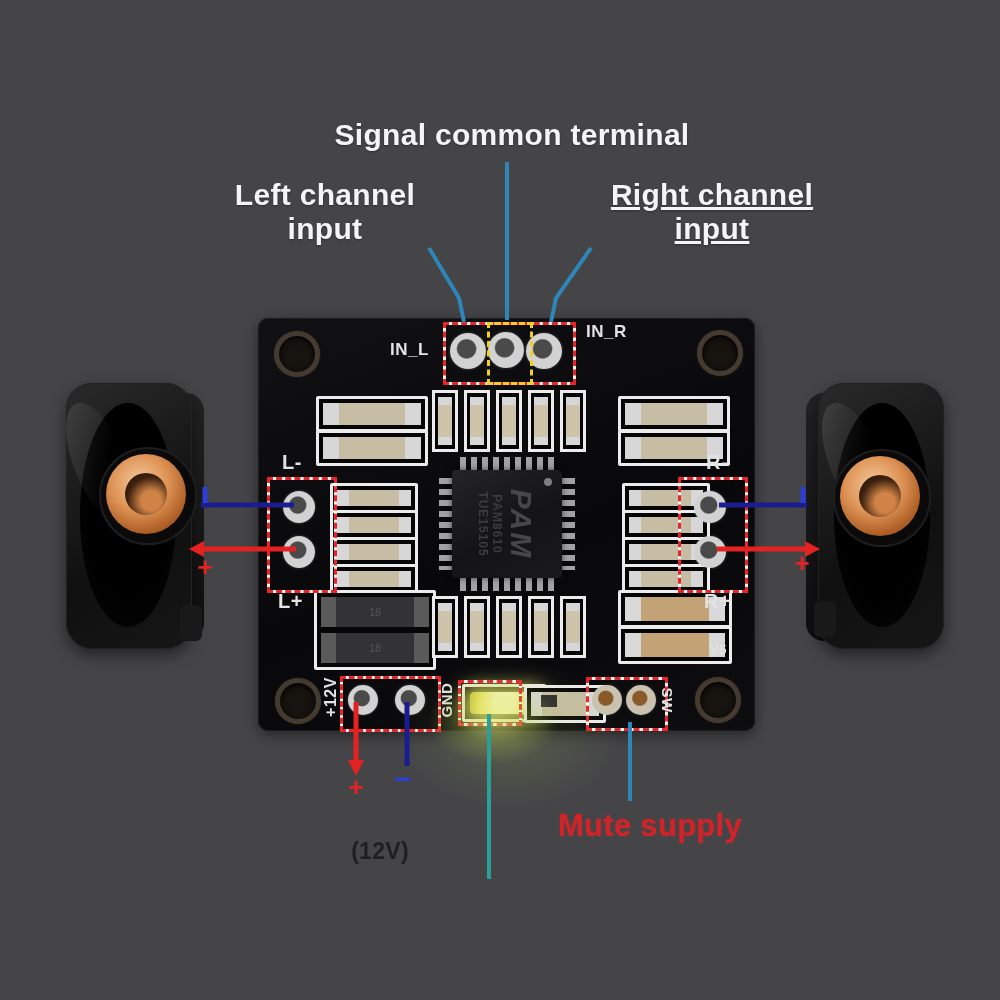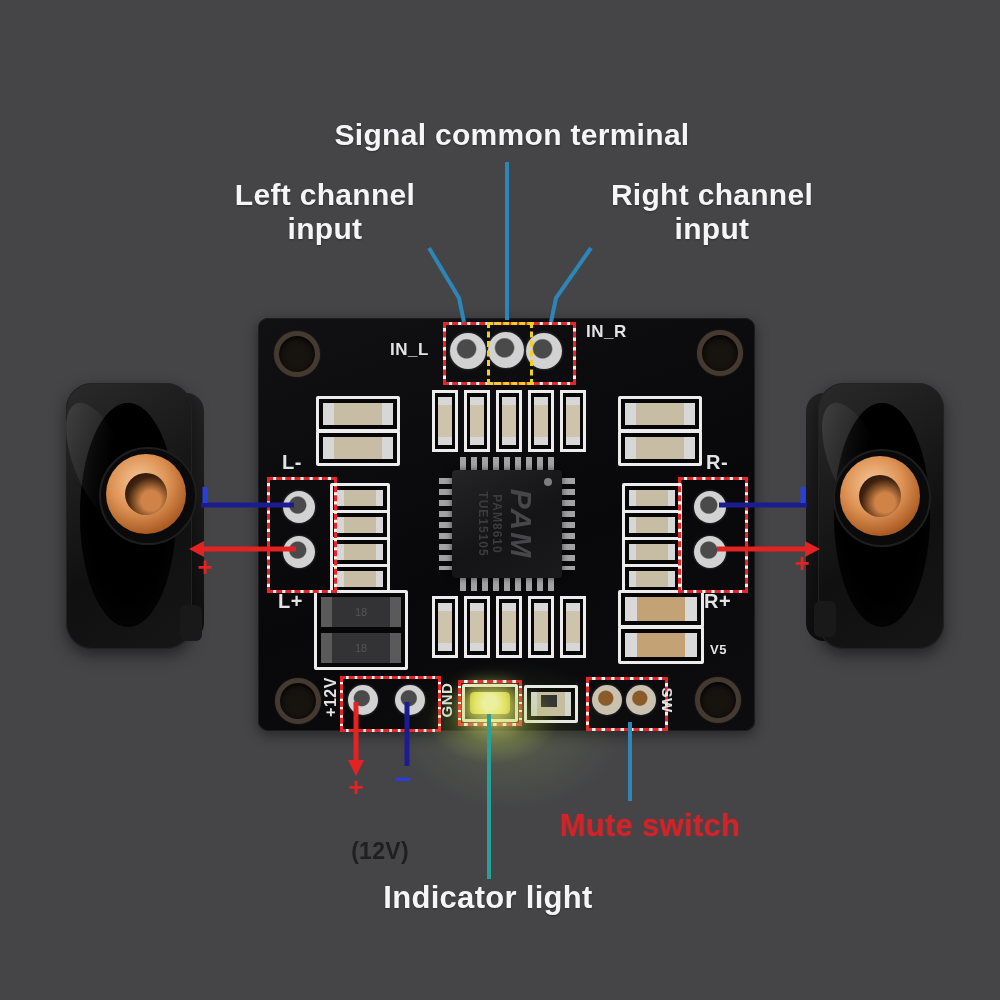--- a/index.html
+++ b/index.html
@@ -20,21 +20,21 @@
         border:5px solid #453a2f;box-shadow:inset 0 2px 6px #000,0 0 2px rgba(255,255,255,.12);}
   .btxt{position:absolute;color:#e3e3e3;font-weight:700;letter-spacing:.5px;}
   .rot{display:flex;align-items:center;justify-content:center;}
 
   
   .dashbox{position:absolute;border:3px solid rgba(255,255,255,.95);}
   .dashbox::after{content:"";position:absolute;inset:-3px;border:3px dashed #e8262a;}
   .ydash{position:absolute;border:3px dashed #f0d020;}
 
   
-  .silk{position:absolute;border:3px solid #ececec;background:#060607;border-radius:2px;}
+  .silk{position:absolute;border:3px solid #ececec;background:#060607;border-radius:2px;padding-left:28px;}
   .bh{position:absolute;left:4px;right:4px;top:4px;bottom:4px;
       background:linear-gradient(90deg,#d7d7d7 0 16%,#c6bda4 16% 84%,#d7d7d7 84%);}
   .bh.dark{background:linear-gradient(90deg,#5a5a5a 0 14%,#333336 14% 86%,#5a5a5a 86%);}
   .bh.tan{background:linear-gradient(90deg,#d9d9d9 0 16%,#c3a276 16% 84%,#d9d9d9 84%);}
   .smdrow{position:absolute;display:flex;gap:6px;}
   .smd-v{position:relative;flex:0 0 20px;height:56px;border:3px solid #ececec;background:#060607;}
   .bv{position:absolute;left:3px;right:3px;top:4px;bottom:4px;
       background:linear-gradient(180deg,#d7d7d7 0 16%,#cdc4ab 16% 84%,#d7d7d7 84%);}
 
   
@@ -289,19 +289,18 @@
     <line x1="407" y1="702" x2="407" y2="766" stroke="#1c1c92" stroke-width="5"></line>
   </svg>
 
   <div class="polar" style="left:192px;top:552px;width:26px;font-size:26px;color:#e42222;">+</div>
   <div class="polar" style="left:789px;top:548px;width:26px;font-size:26px;color:#e42222;">+</div>
   <div class="polar" style="left:343px;top:772px;width:26px;font-size:26px;color:#e42222;">+</div>
   <div class="polar" style="left:389px;top:762px;width:28px;font-size:30px;color:#2a3fd8;">−</div>
 
   <div class="lbl" style="left:200px;top:178px;width:250px;font-size:30px;">Left channel input</div>
   <div class="lbl" style="left:330px;top:118px;width:364px;font-size:30px;">Signal common terminal</div>
-  <div class="lbl" style="left:578px;top:178px;width:268px;font-size:30px;">Right channel input</div>
+  <div class="lbl" style="left:578px;top:178px;width:268px;font-size:30px;text-decoration:underline;">Right channel input</div>
 
   <div class="lbl lbl-dark" style="left:300px;top:838px;width:160px;font-size:23px;">(12V)</div>
-  <div class="lbl lbl-red" style="left:545px;top:808px;width:210px;font-size:31px;">Mute switch</div>
-  <div class="lbl" style="left:383px;top:880px;width:210px;font-size:31px;">Indicator light</div>
+  <div class="lbl lbl-red" style="left:545px;top:808px;width:210px;font-size:31px;">Mute supply</div>
 
 </div>
 
 </body></html>

